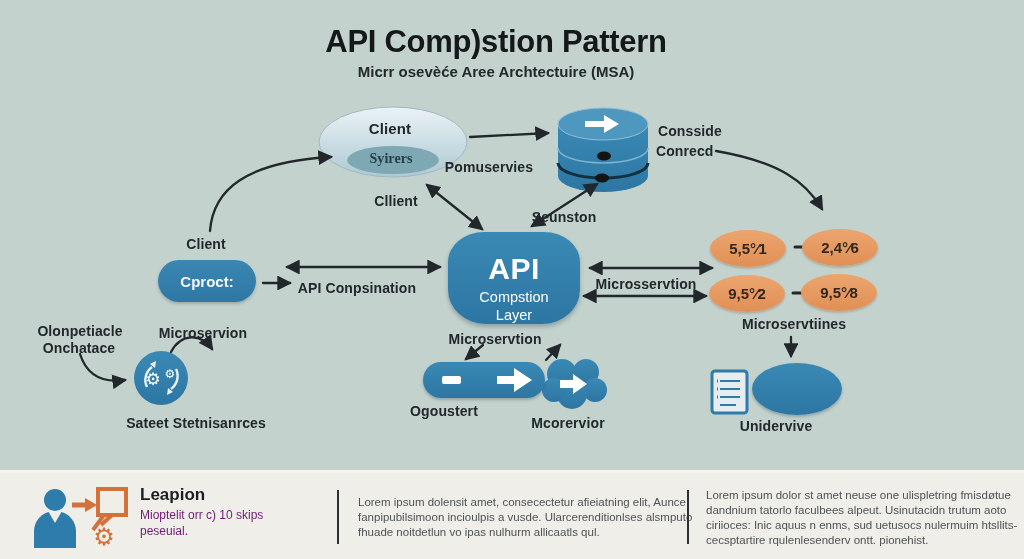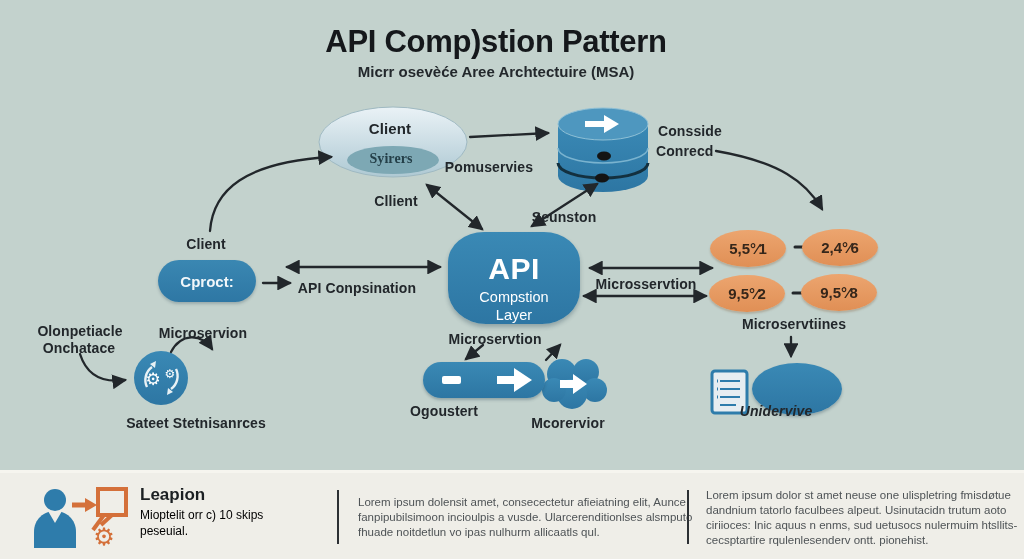--- a/index.html
+++ b/index.html
@@ -64,21 +64,21 @@
     position:absolute; left:423px; top:362px; width:122px; height:36px;
     border-radius:18px; background:linear-gradient(#3a89b5,#2d76a3);
     box-shadow:0 2px 3px rgba(30,60,75,.3);
   }
   #footer {
     position:absolute; left:0; top:470px; width:1024px; height:89px;
     background:#efeee8; border-top:3px solid #f6f5ef;
   }
   .vdiv { position:absolute; width:2px; height:54px; top:17px; background:#2c3034; }
   .brand-name { position:absolute; left:140px; top:12px; font-size:17px; font-weight:800; color:#1b1f22; }
-  .brand-sub { position:absolute; left:140px; font-size:12px; color:#000000; }
+  .brand-sub { position:absolute; left:140px; font-size:12px; color:#701a75; }
   .ftext { position:absolute; font-size:11.5px; color:#4e5356; line-height:15px; white-space:nowrap; }
   svg { position:absolute; left:0; top:0; overflow:visible; }
 </style>
 </head>
 <body>
 
 <div id="stage">
 
   <div class="title">API Comp)stion Pattern</div>
   <div class="subtitle">Micrr osevèće Aree Archtectuire (MSA)</div>
@@ -219,21 +219,21 @@
   <div class="lbl" style="left:390px; top:128px; font-size:15px;">Client</div>
   <div class="lbl" style="left:391px; top:159px; color:#243f48;font-family:Liberation Serif, serif;">Syirers</div>
   <div class="lbl" style="left:396px; top:201px;">Cllient</div>
   <div class="lbl" style="left:489px; top:167px;">Pomuservies</div>
   <div class="lbl" style="left:564px; top:217px;">Seunston</div>
   <div class="lbl la" style="left:658px; top:131px;">Consside</div>
   <div class="lbl la" style="left:656px; top:151px;">Conrecd</div>
   <div class="lbl" style="left:357px; top:288px;">API Conpsination</div>
   <div class="lbl" style="left:646px; top:284px;">Microsservtion</div>
   <div class="lbl" style="left:794px; top:324px;">Microservtiines</div>
-  <div class="lbl" style="left:776px; top:411px;font-style:italic;">Unidervive</div>
+  <div class="lbl" style="left:776px; top:426px;">Unidervive</div>
   <div class="lbl" style="left:203px; top:333px;">Microservion</div>
   <div class="lbl" style="left:80px; top:331px;">Olonpetiacle</div>
   <div class="lbl" style="left:79px; top:348px;">Onchatace</div>
   <div class="lbl" style="left:196px; top:423px;">Sateet Stetnisanrces</div>
   <div class="lbl" style="left:464px; top:339px;margin-left:31px;">Microservtion</div>
   <div class="lbl" style="left:444px; top:411px;">Ogoustert</div>
   <div class="lbl" style="left:568px; top:423px;">Mcorervior</div>
 
   <div id="footer">
     <svg width="150" height="89" viewBox="0 0 150 89">

